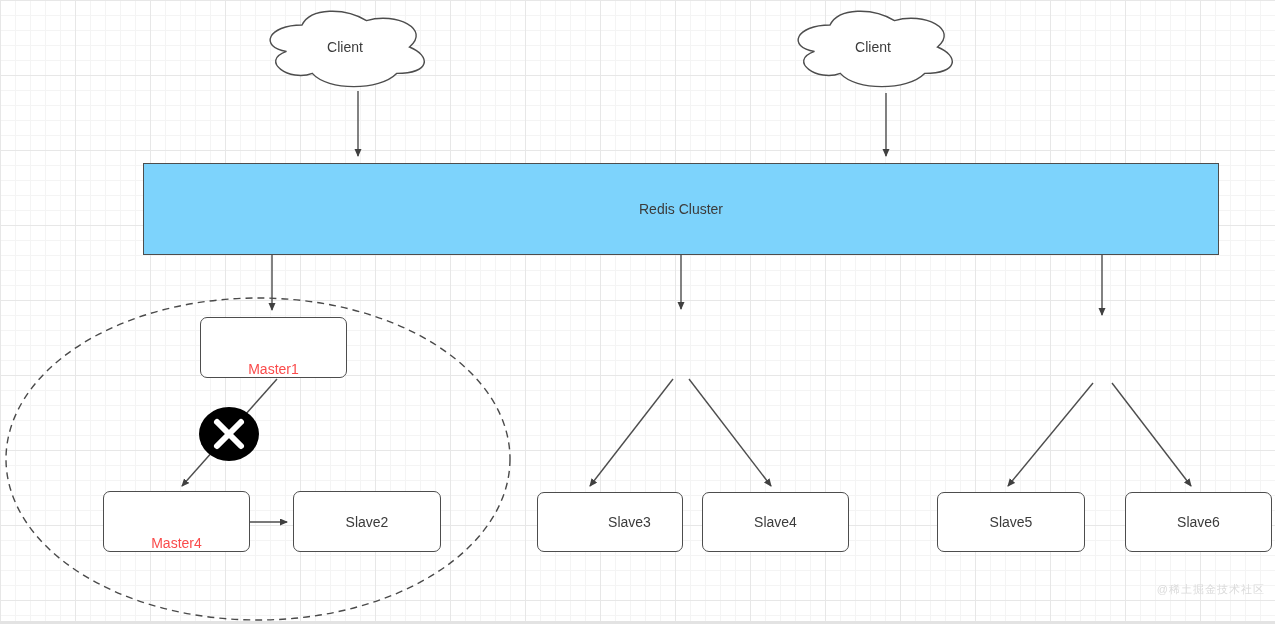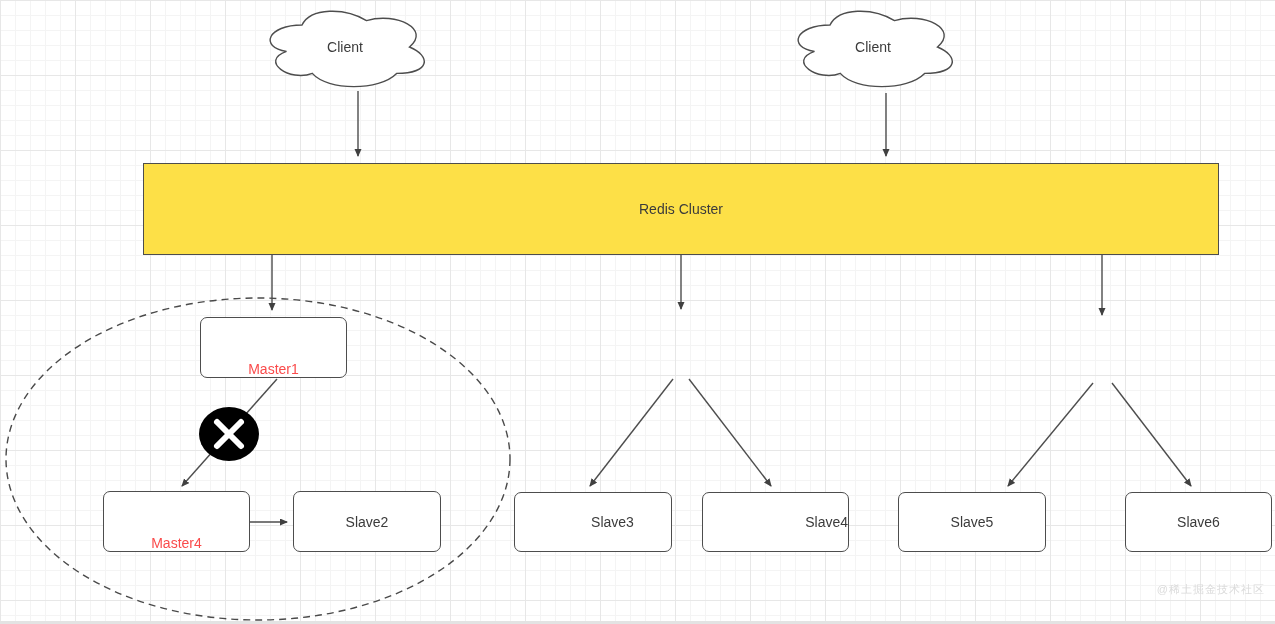--- a/index.html
+++ b/index.html
@@ -20,39 +20,39 @@
 
   .cloud-label{
     position:absolute; display:flex; align-items:center; justify-content:center;
     color:#3b3b3b; font-size:14px;
   }
   .cloud-label.c1{ left:259px; top:3px;  width:172px; height:88px; }
   .cloud-label.c2{ left:787px; top:3px;  width:172px; height:88px; }
 
   .cluster-bar{
     position:absolute; left:143px; top:163px; width:1076px; height:92px;
-    background:#fde047; border:1px solid #4d4d4d;
+    background:#7dd3fc; border:1px solid #4d4d4d;
     display:flex; align-items:center; justify-content:center;
     color:#3b3b3b; font-size:14px;
   }
   .node{
     position:absolute; background:#ffffff; border:1px solid #4d4d4d; border-radius:7px;
     display:flex; align-items:center; justify-content:center; font-size:14px;
   }
   .node.master{ color:var(--master_text, #fa4b4b);align-items:flex-end; }
   .node.slave{  color:var(--slave_text, #3b3b3b); }
 
   .n-master1{ left:200px; top:317px; width:147px; height:61px; }
   .n-master2{ left:608px; top:316px; width:147px; height:62px; }
   .n-master3{ left:1030px; top:322px; width:147px; height:60px; }
   .n-master4{ left:103px; top:491px; width:147px; height:61px; }
   .n-slave2 { left:293px; top:491px; width:148px; height:61px; }
-  .n-slave3 { left:514px; top:492px; width:158px; height:60px;padding-left:39px; }
-  .n-slave4 { left:702px; top:492px; width:147px; height:60px;justify-content:flex-end; }
-  .n-slave5 { left:898px; top:492px; width:148px; height:60px; }
+  .n-slave3 { left:537px; top:492px; width:146px; height:60px;padding-left:39px; }
+  .n-slave4 { left:702px; top:492px; width:147px; height:60px; }
+  .n-slave5 { left:937px; top:492px; width:148px; height:60px; }
   .n-slave6 { left:1125px; top:492px; width:147px; height:60px; }
 
   .watermark{
     position:absolute; left:1090px; top:582px; width:175px;
     color:var(--watermark, #dbdbdb); font-size:11px; letter-spacing:1px;
     text-align:right; user-select:none; white-space:nowrap;
   }
   .bottom-edge{
     position:absolute; left:0; bottom:0; width:1275px; height:3px; background:#e3e3e3;
   }

